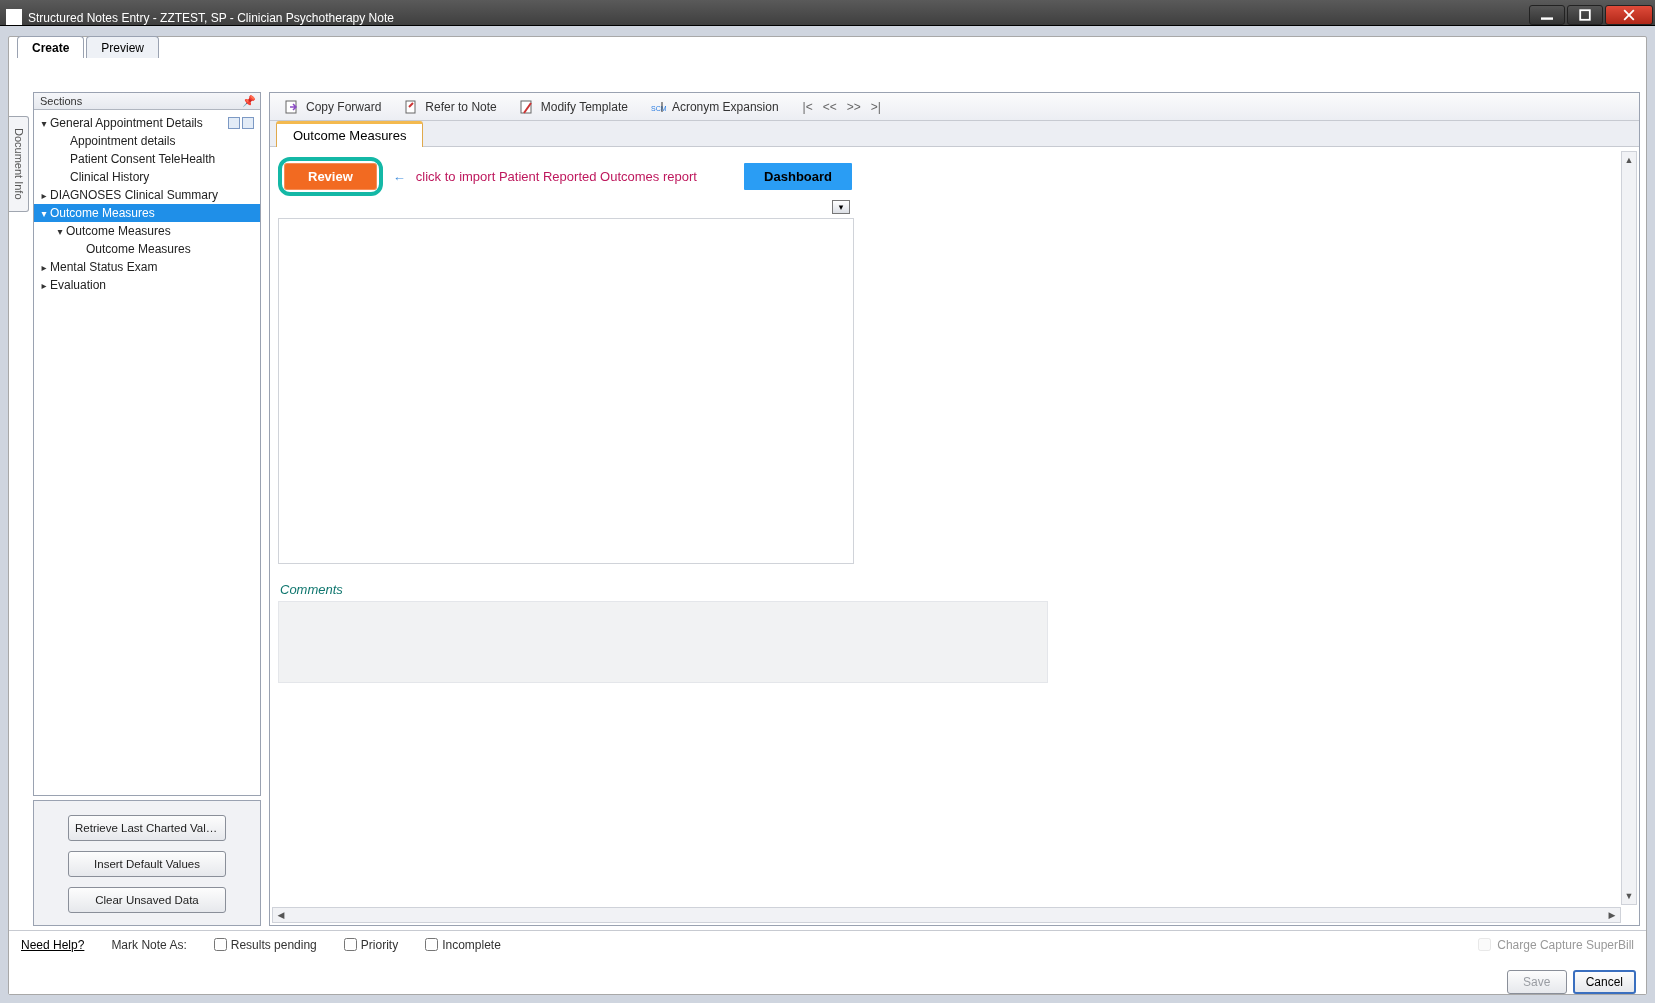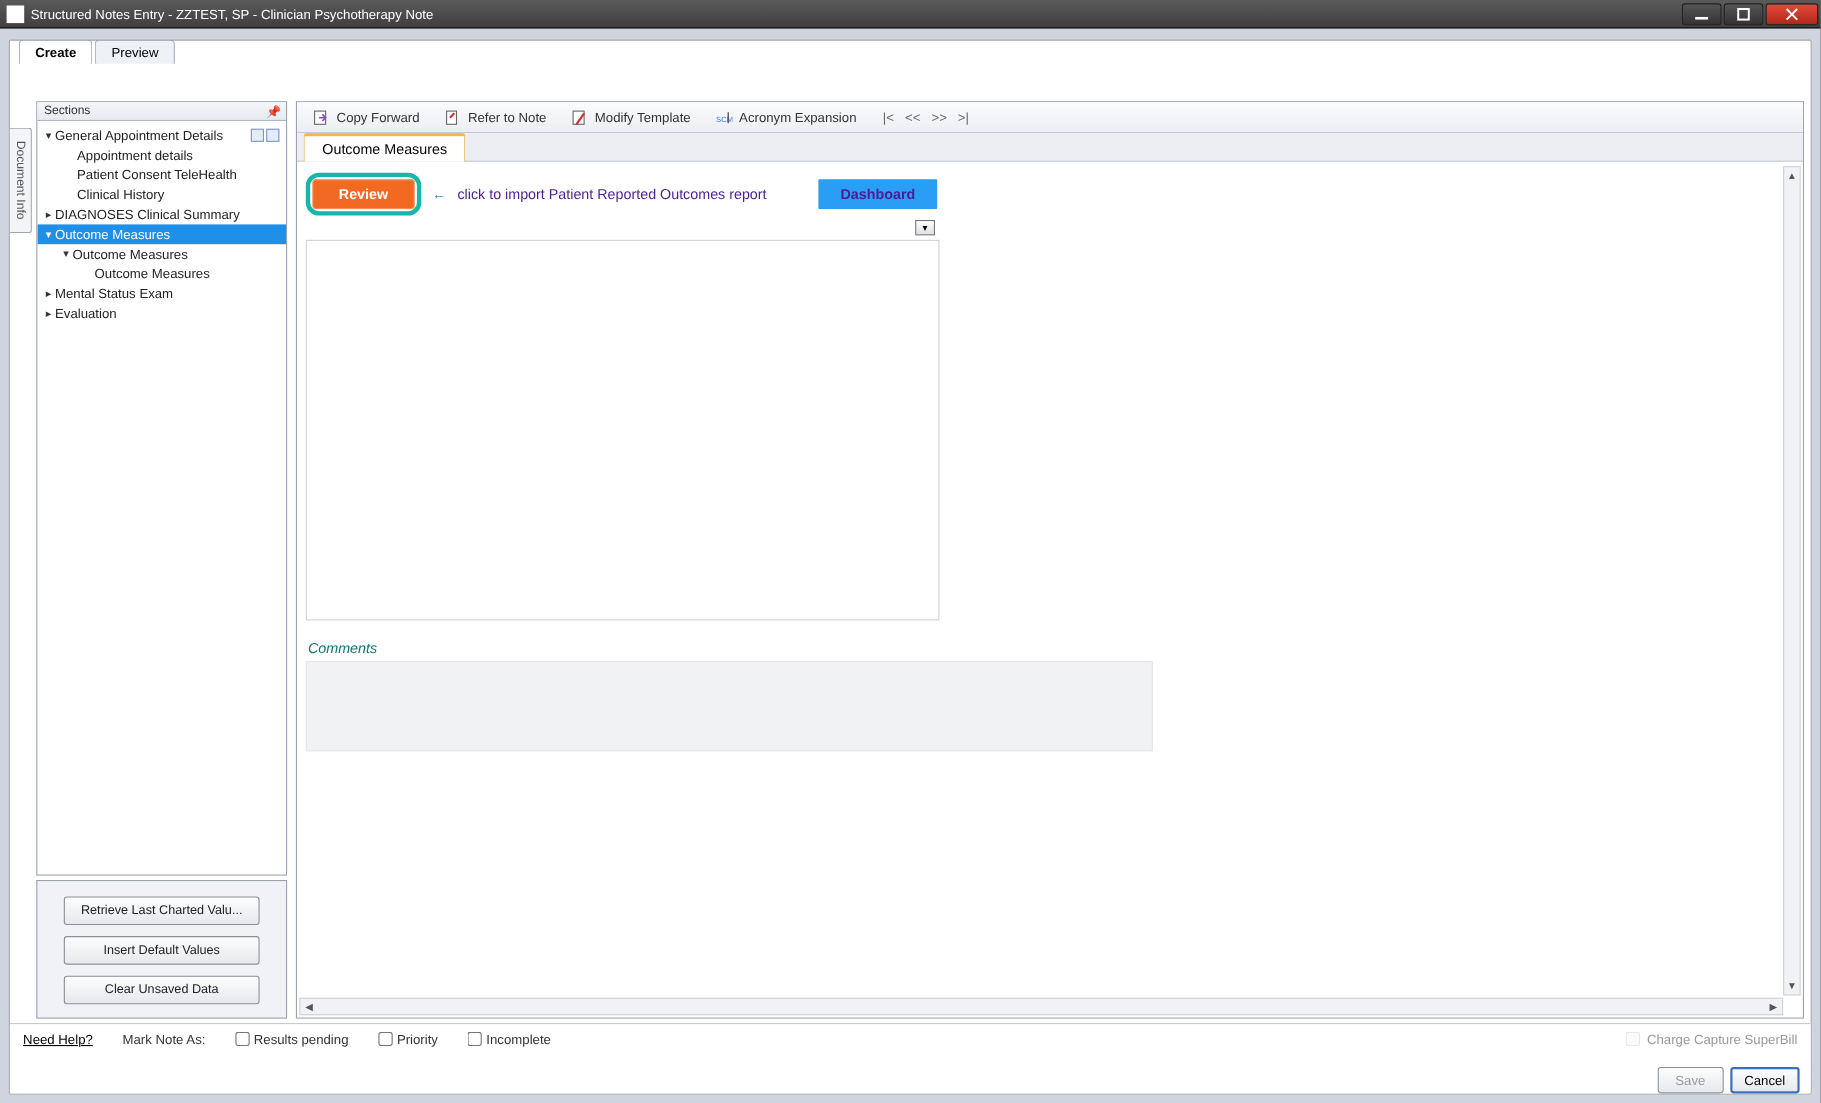--- a/index.html
+++ b/index.html
@@ -1,21 +1,21 @@
 <!DOCTYPE html>
 <html><head>
 <meta charset="utf-8">
 <style>
   * { box-sizing: border-box; margin: 0; padding: 0; font-family: 'Segoe UI', Tahoma, sans-serif; }
   html, body { width: 1655px; height: 1003px; overflow: hidden; background: #3a3a3a; }
 
   
   .titlebar {
     height: 26px; background: linear-gradient(#5a5a5a,#3f3f3f);
-    display: flex; align-items: center; padding-left: 6px; color: #fff; font-size: 12px;
+    display: flex; align-items: flex-end; padding-left: 6px; color: #fff; font-size: 12px;
     border-bottom: 1px solid #000;
   }
   .titlebar .app-icon { width: 16px; height: 16px; background:#fff; margin-right:6px; display:inline-block;}
   .titlebar .title { flex:1; }
   .win-btns { display:flex; }
   .win-btn { width: 36px; height: 20px; margin-right:2px; background: linear-gradient(#555,#333);
     border:1px solid #222; border-radius:3px; color:#fff; display:flex;align-items:center;justify-content:center;font-size:11px;}
   .win-btn.close { background: linear-gradient(#e04b3a,#b02718); width:48px; }
   .win-btn svg { width:12px;height:12px;fill:#fff; }
 
@@ -40,21 +40,21 @@
     font-size:11px; padding:2px 6px; position:relative; color:#333;}
   .sections-header .pin { position:absolute; right:4px; top:2px; font-size:11px; color:#444;}
   .tree { font-size:12px; color:#222; padding:4px 0; overflow:auto; height:calc(100% - 20px); }
   .tree-row { display:flex; align-items:center; padding:2px 4px 2px 0; white-space:nowrap; cursor:pointer;}
   .tree-row.selected { background:#1f8fe8; color:#fff; }
   .arrow { width:12px; display:inline-block; text-align:center; font-size:10px; color:#333;}
   .tree-row.selected .arrow{ color:#fff;}
   .ind0 { padding-left:4px;} .ind1{padding-left:20px;} .ind2{padding-left:36px;} .ind3{padding-left:52px;}
   .mini-icons { margin-left:auto; display:flex; gap:2px; padding-right:2px;}
   .mini-icons span{ width:12px;height:12px;border:1px solid #7c99c4; background:#e3ecf7;}
-  .lb-btn { width:178px; height:26px; border:1px solid #8a8f99; border-radius:3px;
+  .lb-btn { width:158px; height:26px; border:1px solid #8a8f99; border-radius:3px;
     background:linear-gradient(#fdfdfd,#e6e8ec); font-size:11.5px; color:#222; cursor:pointer;
     overflow:hidden; text-overflow:ellipsis; white-space:nowrap; padding:0 6px;}
   .toolbar { height:28px; border-bottom:1px solid #c7cad1; display:flex; align-items:center; gap:14px;
     padding:0 10px; background:linear-gradient(#fbfbfc,#eceef3); font-size:12px; color:#333;text-align:right;}
   .tb-btn { display:flex; align-items:center; gap:6px; cursor:pointer; padding:2px 4px; border-radius:2px;}
   .tb-icon{ width:16px;height:16px;}
   .nav-group{ display:flex; gap:10px; color:#666; font-size:12px; margin-left:6px;}
 
   .content-tabs { height:26px; display:flex; align-items:flex-end; padding-left:6px;
     background:#eceef3; border-bottom:1px solid #c7cad1;}
@@ -63,22 +63,22 @@
     border-top:3px solid #f3b94f; position:relative; top:1px; cursor:pointer;}
 
   .content-body { position:absolute; top:56px; left:0; right:0; bottom:18px; overflow:auto; }
 
   
   .action-row { display:flex; align-items:center; padding:8px 8px 4px 8px; gap:10px; width:590px;}
   .review-wrap { border:4px solid #14b8a6; padding:2px; border-radius:12px; }
   .btn-orange { background:#f26a21; color:#fff; font-weight:600; font-size:13px;
     border:none; padding:6px 24px; border-radius:3px; box-shadow:inset 0 0 0 1px rgba(255,255,255,.25); cursor:pointer;}
   .arrow-left{ color:#3b8bdc; font-size:13px;}
-  .link-text{ color:#4c1d95; font-size:13px; cursor:pointer;}
-  .btn-blue{ background:#2a9df4; color:#4c1d95; font-weight:600; font-size:13px;
+  .link-text{ color:#be185d; font-size:13px; cursor:pointer;}
+  .btn-blue{ background:#2a9df4; color:#000000; font-weight:600; font-size:13px;
     border:none; padding:6px 20px; border-radius:1px; margin-left:auto; cursor:pointer;}
 
   .drop-caret-row{ display:flex; width:590px; padding-right:10px;}
   .drop-caret{ margin-left:auto; width:18px;height:14px;border:1px solid #777;background:linear-gradient(#fff,#dcdfe5);
     display:flex;align-items:center;justify-content:center;font-size:9px; cursor:pointer;}
 
   .blank-area{ width:576px; height:346px; margin:4px 0 0 8px; border:1px solid #d0d3d9;}
 
   .comments-lbl{ margin:18px 0 4px 10px; color:#0f766e; font-style:italic; font-size:13px;}
   .comments-box{ margin-left:8px; width:770px; height:82px; background:#f1f2f3; border:1px solid #e4e6ea;}

